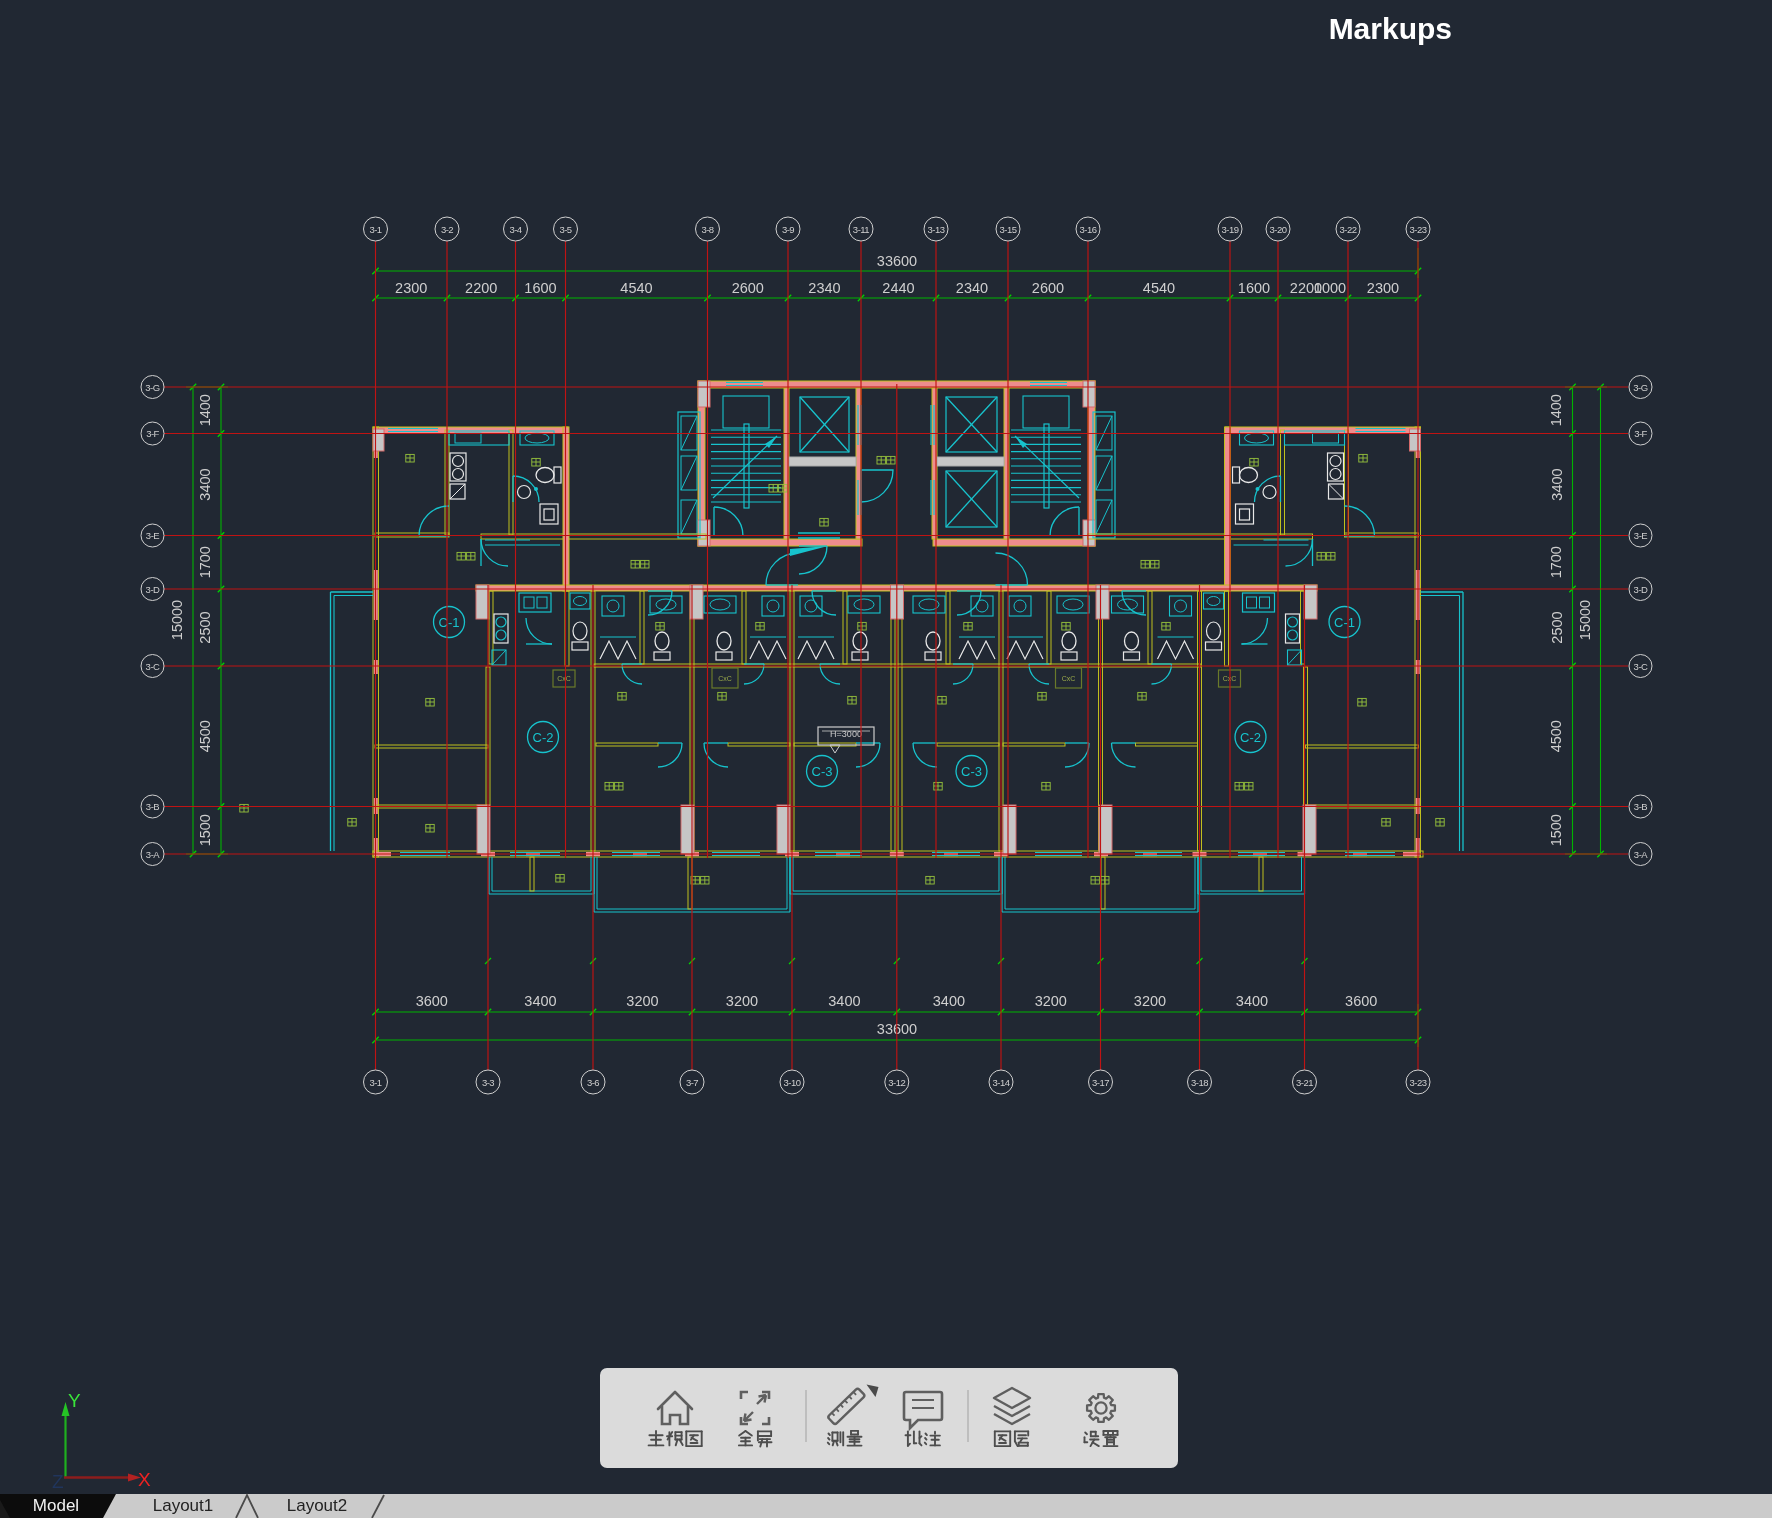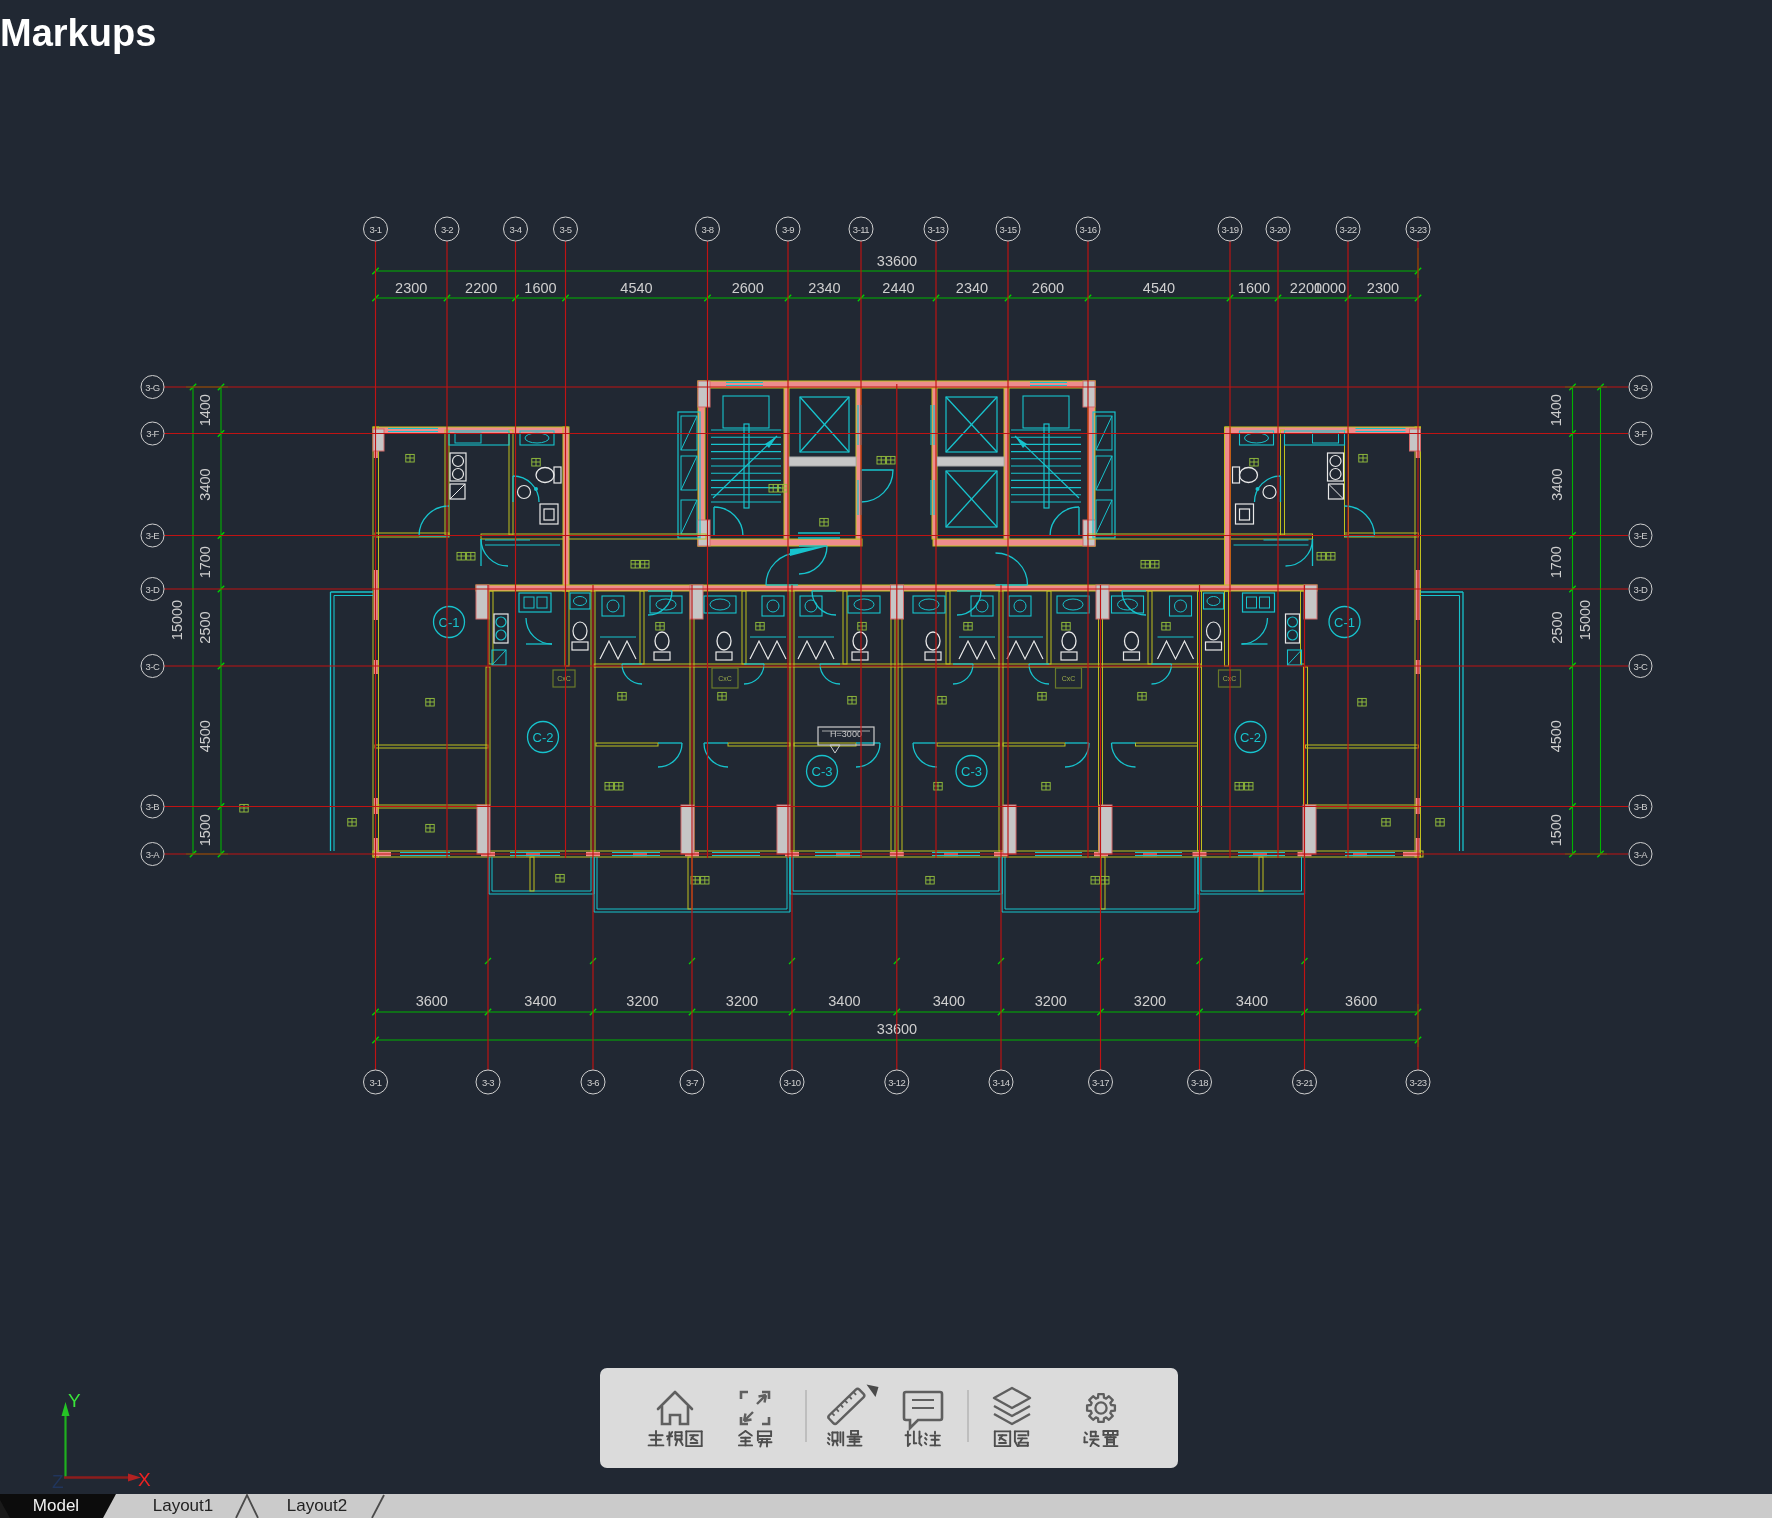--- a/index.html
+++ b/index.html
@@ -1,19 +1,19 @@
 <!DOCTYPE html>
 <html><head><meta charset="utf-8">
 <style>
 html,body{margin:0;padding:0;width:1772px;height:1518px;background:#212833;overflow:hidden;font-family:"Liberation Sans",sans-serif}
 .abs{position:absolute}
 </style></head>
 <body>
 
-<div class="abs" style="left:0;top:12px;width:1452px;text-align:left;color:#fff;font-size:38px;font-weight:bold;letter-spacing:0px">Markups</div>
+<div class="abs" style="left:0;top:12px;width:1452px;text-align:right;color:#fff;font-size:30px;font-weight:bold;letter-spacing:0px">Markups</div>
 
 <svg class="abs" style="left:0;top:0" width="1772" height="1518" viewBox="0 0 1772 1518" text-rendering="optimizeLegibility" font-family="Liberation Sans, sans-serif">
 
 <g>
       <rect x="698.0" y="381.0" width="397.0" height="7.0" fill="#ee8d8d" stroke="#c0c01e" stroke-width="1.0"></rect>
     </g>
 
 <g>
       <line x1="726.0" y1="382.5" x2="763.0" y2="382.5" stroke="#17c3cd" stroke-width="1.2"></line>
       <line x1="726.0" y1="385.5" x2="763.0" y2="385.5" stroke="#17c3cd" stroke-width="1.2"></line>

